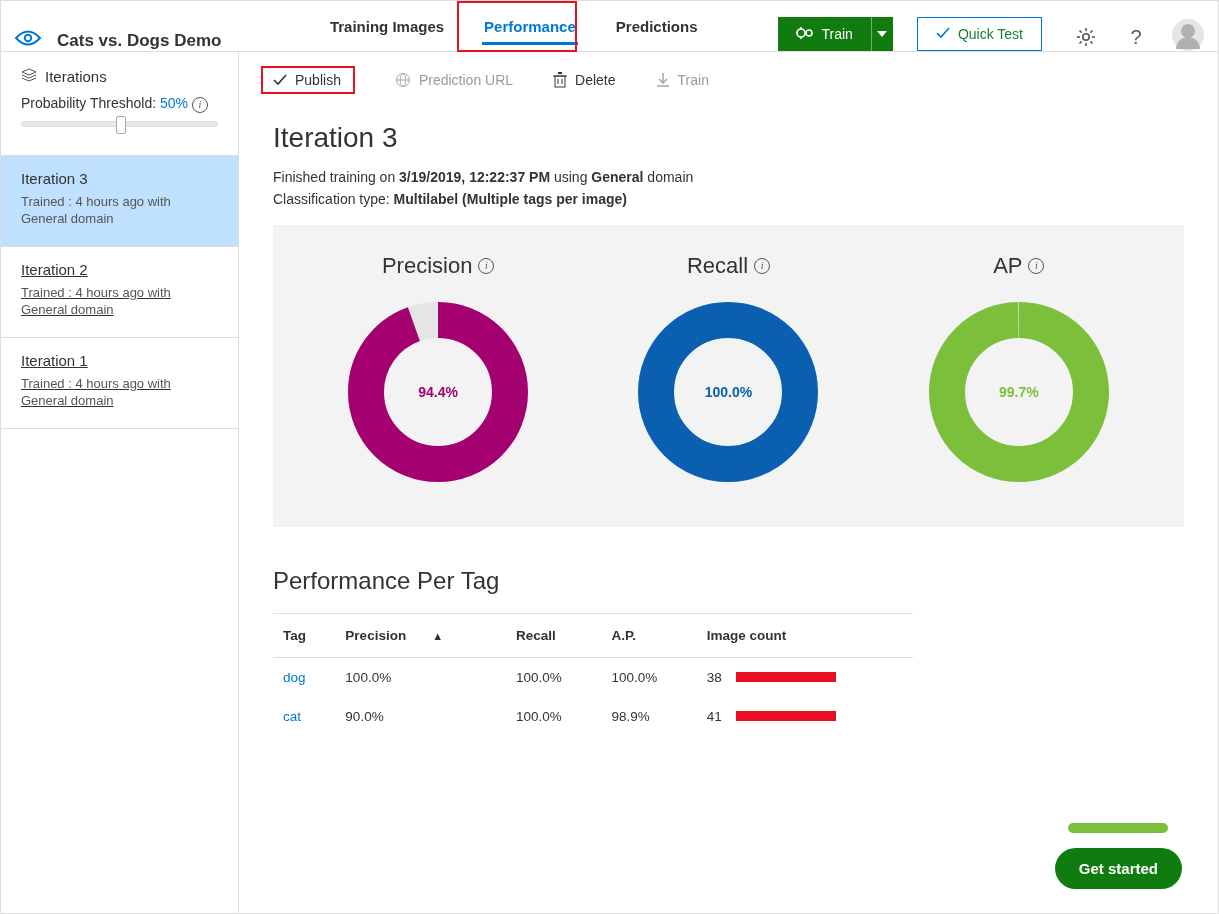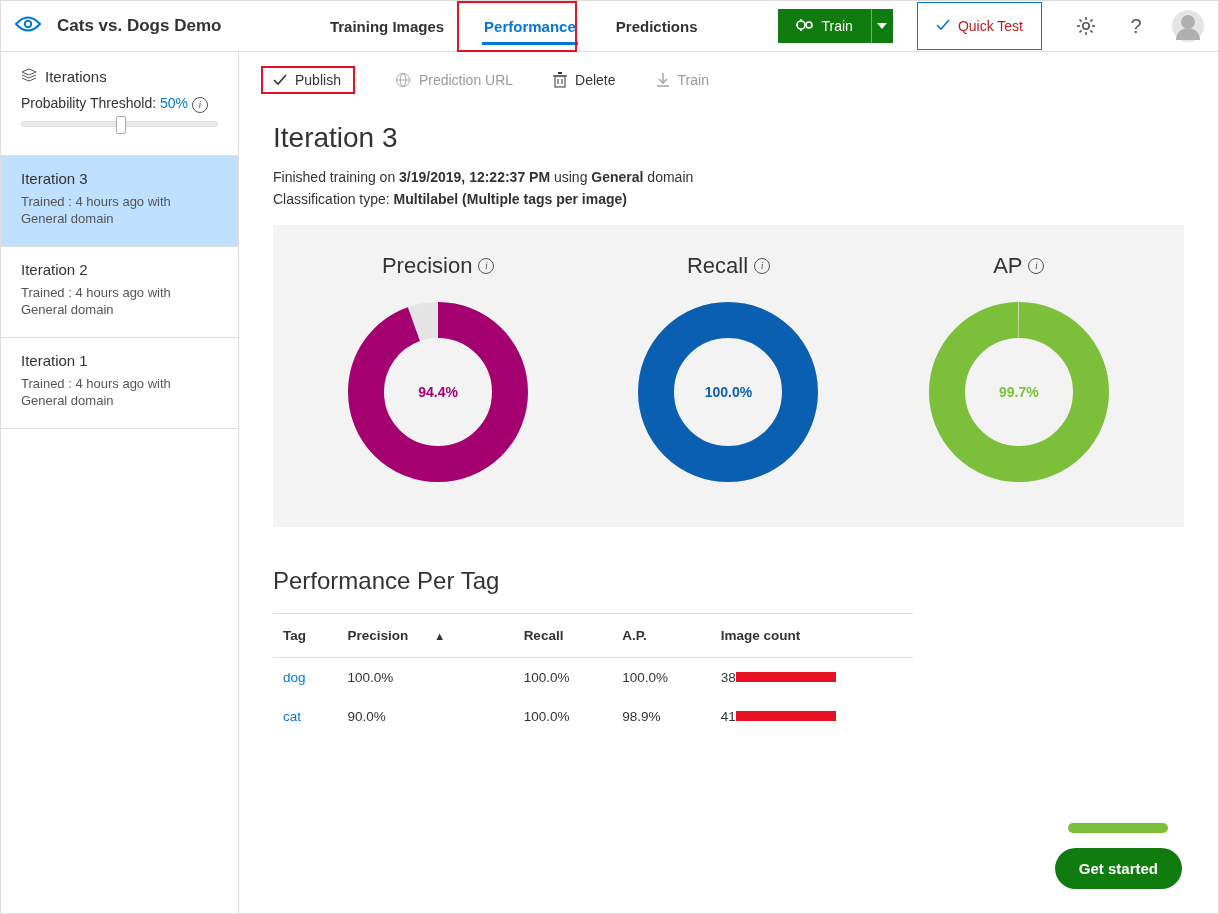--- a/index.html
+++ b/index.html
@@ -1,45 +1,45 @@
 <!DOCTYPE html>
 <html><head>
 <meta charset="utf-8">
 <style>
   * { box-sizing: border-box; margin: 0; padding: 0; font-family: "Segoe UI", Arial, sans-serif; }
   body { width: 1219px; height: 914px; background: #fff; color: #333; overflow: hidden; position: relative; border: 1px solid #ddd;}
   
-  .topnav { height: 51px; border-bottom: 1px solid #ddd; display: flex; align-items: center; padding: 0 14px; gap: 10px; }
+  .topnav { height: 51px; border-bottom: 1px solid #ddd; display: flex; align-items: flex-end; padding: 0 14px; gap: 10px; }
   .eye-icon { color: #0078d4; }
   .proj-title { font-size: 17px; font-weight: 600; margin-left: 6px; margin-right: auto; }
   .tabs { display: flex; align-items: stretch; height: 100%; }
   .tab { display: flex; align-items: center; padding: 0 20px; font-size: 15px; font-weight: 600; cursor: pointer; position: relative; }
   .tab.active { color: #0078d4; }
   .tab.active::after { content:""; position:absolute; left:18px; right:18px; bottom:6px; height:3px; background:#0078d4; }
   .tab-hl { position:absolute; left:456px; top:0; width:120px; height:51px; border:2px solid #e81123; pointer-events:none; }
   .train-btn { background:#107c10; color:#fff; display:flex; align-items:center; height:34px; border:none; cursor:pointer; }
   .train-main { display:flex; align-items:center; gap:8px; padding:0 18px; font-size:14px; }
   .train-dd { width:22px; height:34px; display:flex; align-items:center; justify-content:center; border-left:1px solid rgba(255,255,255,.4); }
-  .qt-btn { height:48px; border:1px solid #0078d4; color:#b91c1c; background:#fff; padding:0 18px; display:flex; align-items:center; gap:8px; font-size:14px; cursor:pointer; margin-left:14px; margin-right:14px;}
+  .qt-btn { height:34px; border:1px solid #0078d4; color:#15803d; background:#fff; padding:0 18px; display:flex; align-items:center; gap:8px; font-size:14px; cursor:pointer; margin-left:14px; margin-right:14px;}
   .top-icon { width:28px; height:28px; display:flex; align-items:center; justify-content:center; color:#555; cursor:pointer; margin:0 6px; }
   .avatar { width:32px; height:32px; border-radius:50%; background:#e5e5e5; position:relative; margin-left:6px;}
   .avatar::before{content:"";position:absolute;width:14px;height:14px;border-radius:50%;background:#b0b0b0;left:9px;top:5px;}
   .avatar::after{content:"";position:absolute;width:24px;height:12px;border-radius:12px 12px 0 0;background:#b0b0b0;left:4px;top:18px;}
   
   .body-row { display:flex; height: calc(100% - 51px); }
   
   .sidebar { width:238px; border-right:1px solid #ddd; background:#fff; overflow-y:auto; }
   .sb-sec { padding:16px 20px 10px; display:flex; align-items:center; gap:8px; font-size:15px; color:#333;}
   .sb-thresh { padding: 0 20px 10px; font-size:14px; }
   .sb-thresh .val { color:#0078d4; }
   .slider-wrap { position:relative; margin:8px 0 18px; }
   .slider-track { height:6px; background:#e8e8e8; border:1px solid #ddd; border-radius:3px; }
   .slider-thumb { position:absolute; top:-5px; left:48%; width:10px; height:18px; background:#fff; border:1px solid #aaa; border-radius:2px;}
   .iter { padding:14px 20px 18px; border-top:1px solid #ddd; border-bottom:1px solid #ddd; cursor:pointer;}
-  .iter + .iter { border-top:none; }
+  .iter + .iter { border-top:none;text-decoration:underline; }
   .iter.sel { background:#bfe0ff; }
   .iter-title { font-size:15px; margin-bottom:6px; }
   .iter-sub { font-size:13px; color:#555; line-height:1.35;}
   
   .main { flex:1; overflow-y:auto; padding: 0 0 120px 0; position:relative;}
   .actionbar { display:flex; align-items:center; gap:40px; padding:14px 34px 10px; font-size:14px;}
   .ab-item { display:flex; align-items:center; gap:8px; cursor:pointer; color:#333;}
   .ab-item.dis { color:#9a9a9a; cursor:default;}
   .ab-pub-hl { border:2px solid #e81123; padding:4px 12px 4px 10px; margin-left:-12px;}
   .h1 { font-size:28px; font-weight:400; padding: 18px 34px 12px; }
@@ -52,21 +52,21 @@
   .donut { position:relative; width:190px; height:190px;}
   .donut svg{transform:rotate(-90deg);}
   .donut-val{position:absolute;inset:0;display:flex;align-items:center;justify-content:center;font-size:14px;font-weight:600;}
   
   .h2 { font-size:24px; font-weight:400; padding:40px 34px 18px;}
   table { border-collapse:collapse; margin:0 34px; width:640px; font-size:13.5px;}
   th { text-align:left; font-weight:600; padding:14px 10px; border-top:1px solid #ddd; border-bottom:1px solid #ddd;}
   td { padding:12px 10px; }
   .sort-ic { margin-left:26px; font-size:11px;}
   .taglink { color:#0078d4; cursor:pointer;}
-  .bar-cell { display:flex; align-items:center; }
+  .bar-cell { display:flex; align-items:center; gap:14px;}
   .bar { width:100px; height:10px; background:#e81123;}
   
   .fab-deco { position:absolute; right:50px; bottom:80px; width:100px; height:10px; background:#7cbf3a; border-radius:5px;}
   .fab { position:absolute; right:36px; bottom:24px; background:#107c10; color:#fff; padding:12px 24px; border-radius:24px; font-size:15px; font-weight:600; cursor:pointer;}
   .info-ic { display:inline-flex; width:16px;height:16px;border:1.4px solid #555;border-radius:50%;align-items:center;justify-content:center;font-size:10px;font-style:italic;font-family:serif;color:#555;}
 </style>
 </head>
 <body>
 
 <div class="topnav">

